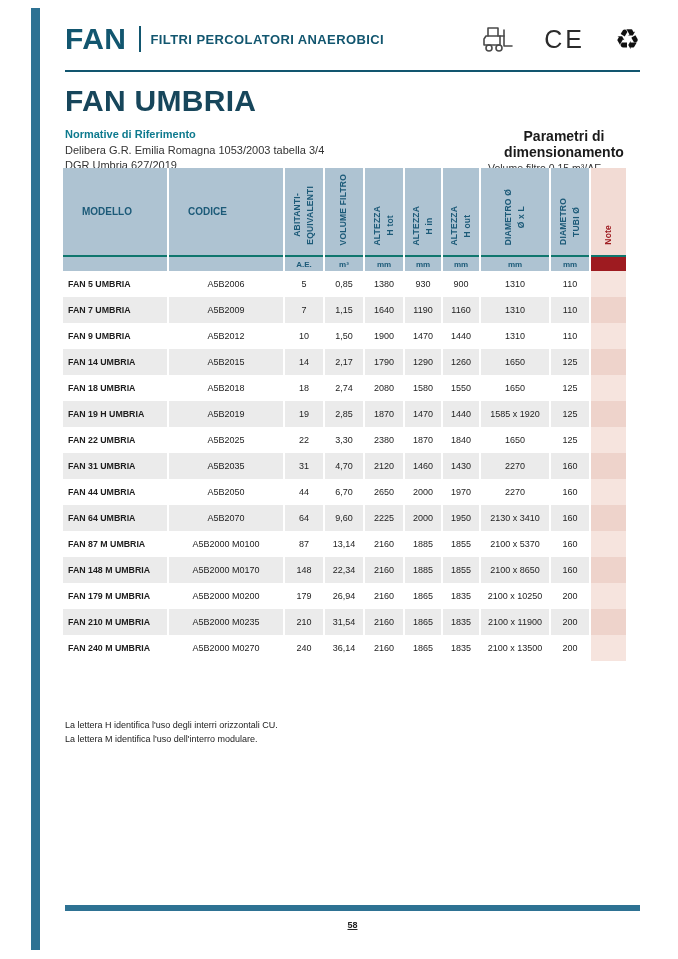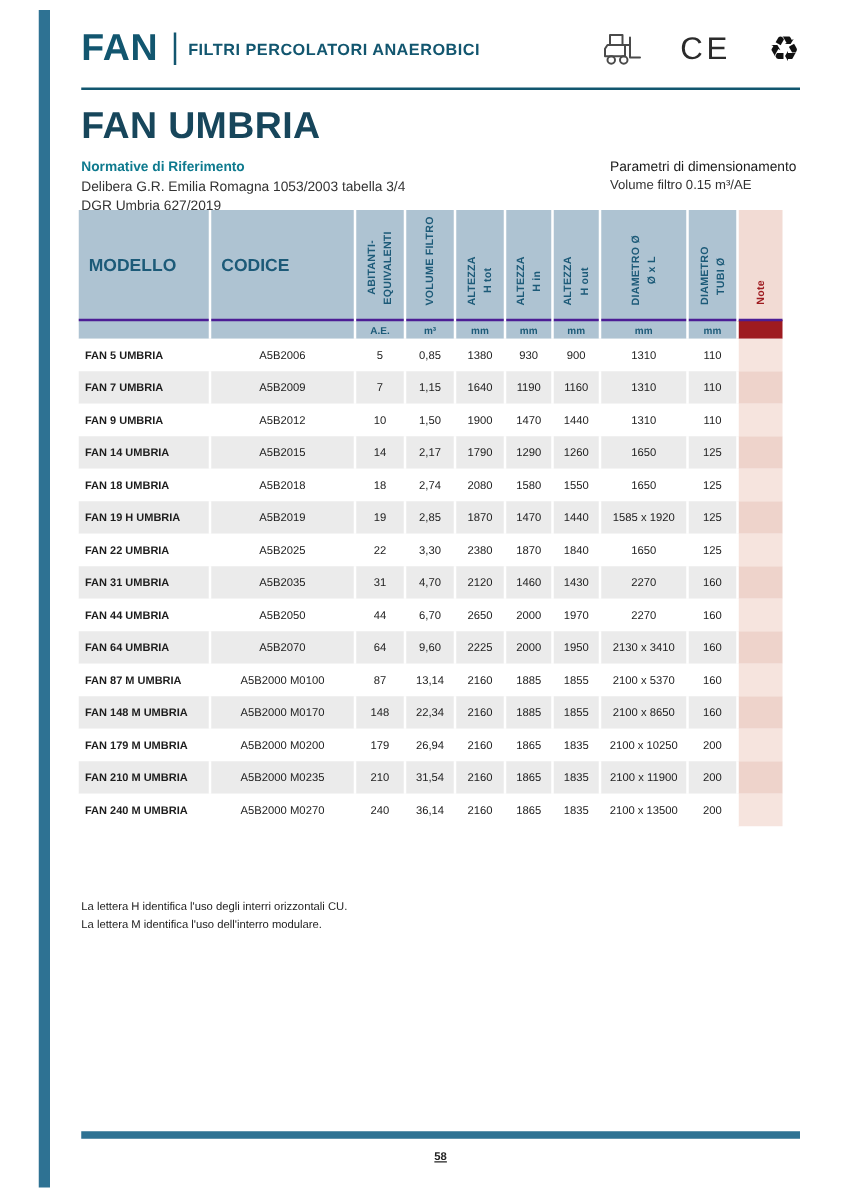--- a/index.html
+++ b/index.html
@@ -24,38 +24,38 @@
                  background:var(--brand_teal,#12566f); }
 
   
   .page-title { position:absolute; left:65px; top:84px; font-size:30px; font-weight:bold;
                 color:#17465b; letter-spacing:.3px; }
   .info-row { position:absolute; left:65px; top:128px; width:575px;
               display:flex; justify-content:space-between; }
   .normative-title { font-size:11px; font-weight:bold; color:var(--accent_teal,#0e7a8e); margin-bottom:3px; }
   .normative-line { font-size:11px; color:#333; line-height:1.35; }
   .params { width:152px; }
-  .params-title { font-size:11px; font-weight:normal; color:#1a1a1a; margin-bottom:2px; }
+  .params-title { font-size:14px; font-weight:bold; color:#1a1a1a; margin-bottom:2px;text-align:center; }
   .params-value { font-size:10.5px; color:#333; }
 
   
   .table-wrap { position:absolute; left:63px; top:168px; }
   table { border-collapse:collapse; table-layout:fixed; width:547px; }
   th, td { border-left:2px solid #fff; }
   th:first-child, td:first-child { border-left:none; }
   thead th { background:var(--header_bg,#aec3d2); height:88px; }
   th.rot-th { vertical-align:bottom; text-align:center; padding-bottom:6px; }
-  th.flat-th { vertical-align:middle; text-align:left; padding-left:8px;
-               font-size:14px; font-weight:bold; color:var(--header_text,#1c5a78); }
+  th.flat-th { vertical-align:middle; text-align:left; padding-left:19px;
+               font-size:10px; font-weight:bold; color:var(--header_text,#1c5a78); }
   .rot { display:inline-block; writing-mode:vertical-rl; transform:rotate(180deg);
          white-space:pre-line; font-size:8.5px; font-weight:bold;
          color:var(--header_text,#1c5a78); line-height:1.55; letter-spacing:.2px; }
   th.col-note { background:var(--note_pink,#f2dbd4); }
   th.col-note .rot { color:var(--note_red,#9e1b20); }
-  td.unit { background:var(--header_bg,#aec3d2); border-top:2px solid #4c1d95; height:15px;
+  td.unit { background:var(--header_bg,#aec3d2); border-top:2px solid #0f766e; height:15px;
             font-size:8px; font-weight:bold; color:var(--header_text,#1c5a78); text-align:center; }
   td.unit.col-note { background:var(--note_red,#9e1b20); }
   tbody td { height:26px; font-size:9px; color:#1d1d1d; text-align:center; background:#fff; }
   tbody td.col-modello { text-align:left; padding-left:5px; font-weight:bold; font-size:8.8px; }
   tbody tr:nth-child(even) td { background:var(--row_alt,#ebebeb); }
   tbody td.col-note { background:var(--note_pink_light,#f6e4de); }
   tbody tr:nth-child(even) td.col-note { background:var(--note_pink_dark,#eed3cb); }
   .col-modello{width:105px}.col-codice{width:116px}.col-ae{width:40px}.col-volume{width:40px}
   .col-htot{width:40px}.col-hin{width:38px}.col-hout{width:38px}.col-diametro{width:70px}
   .col-tubi{width:40px}.col-note{width:36px}

